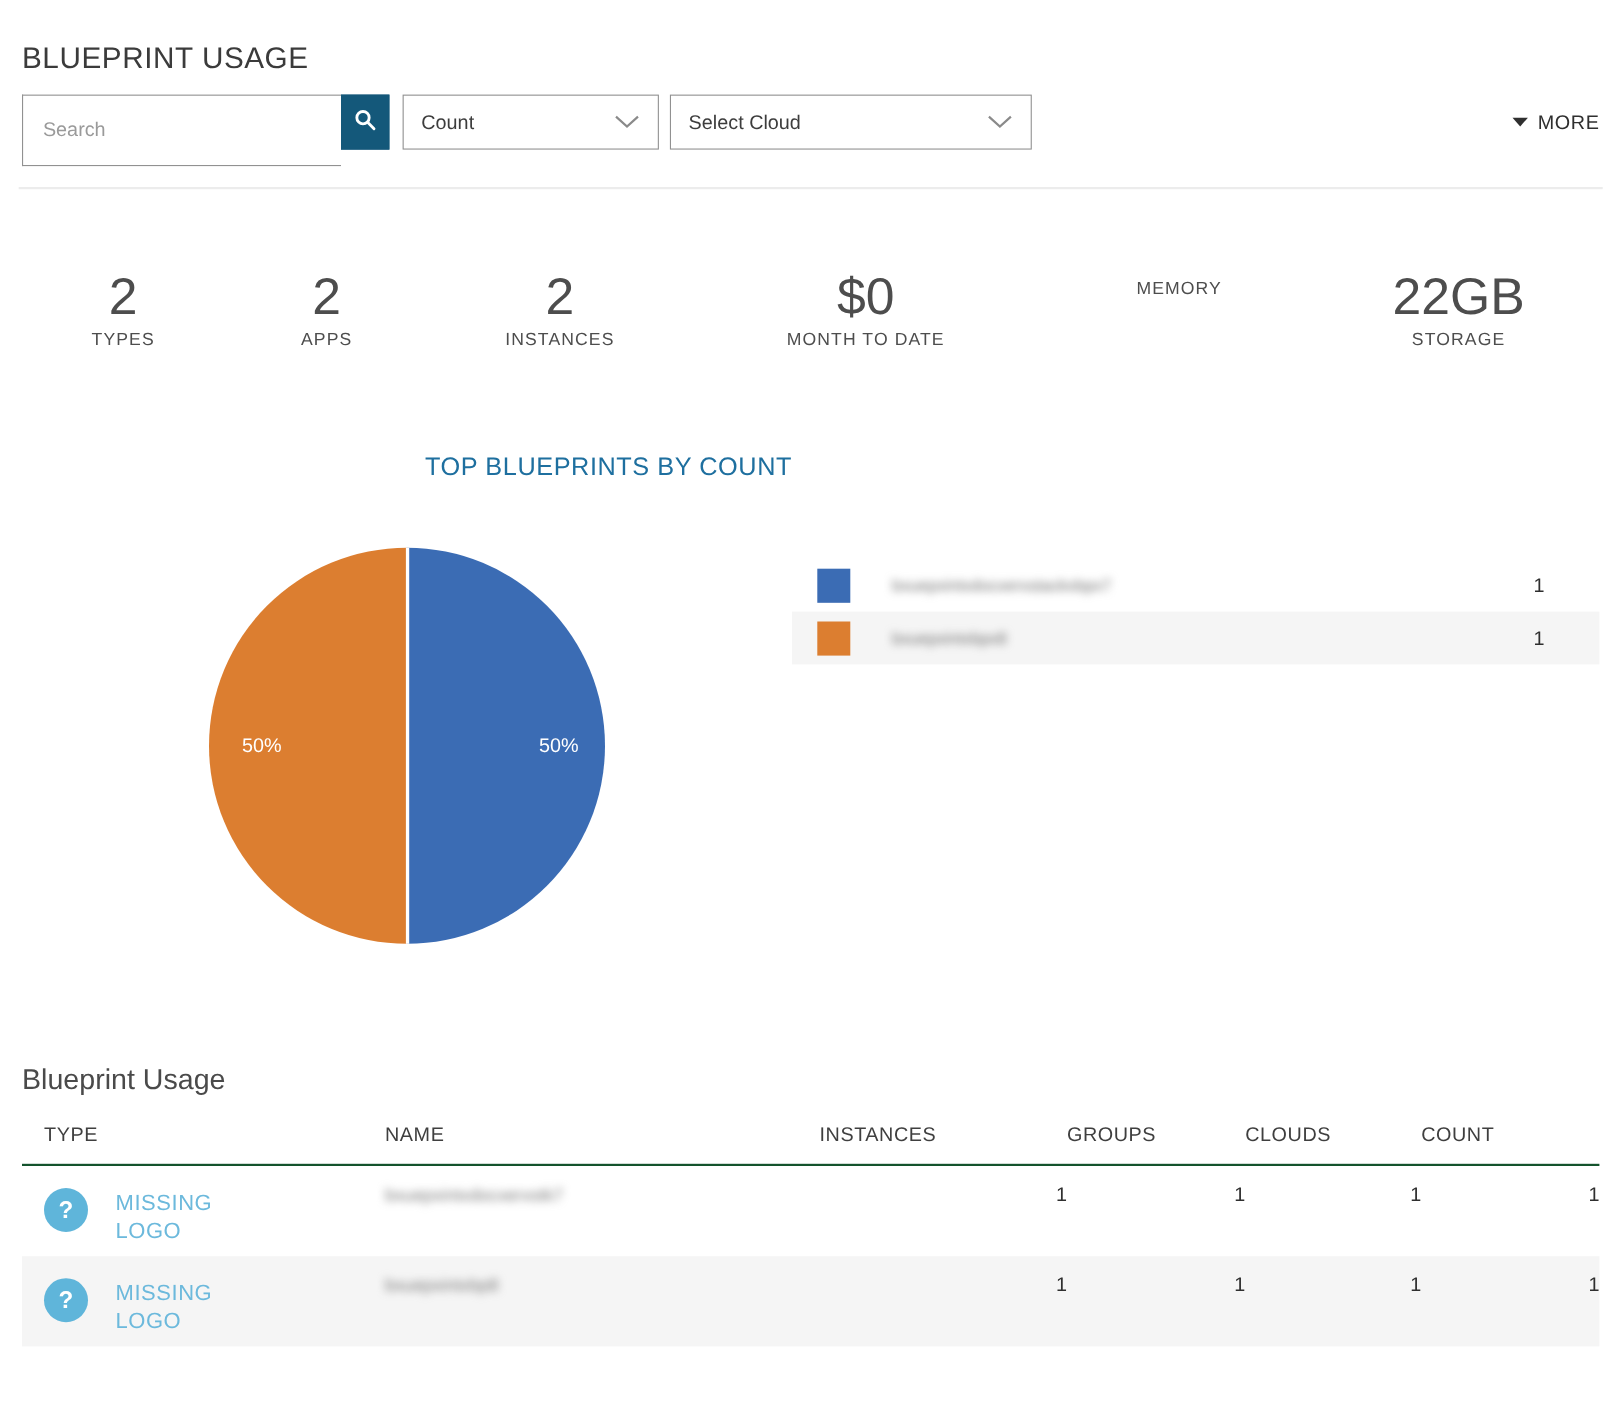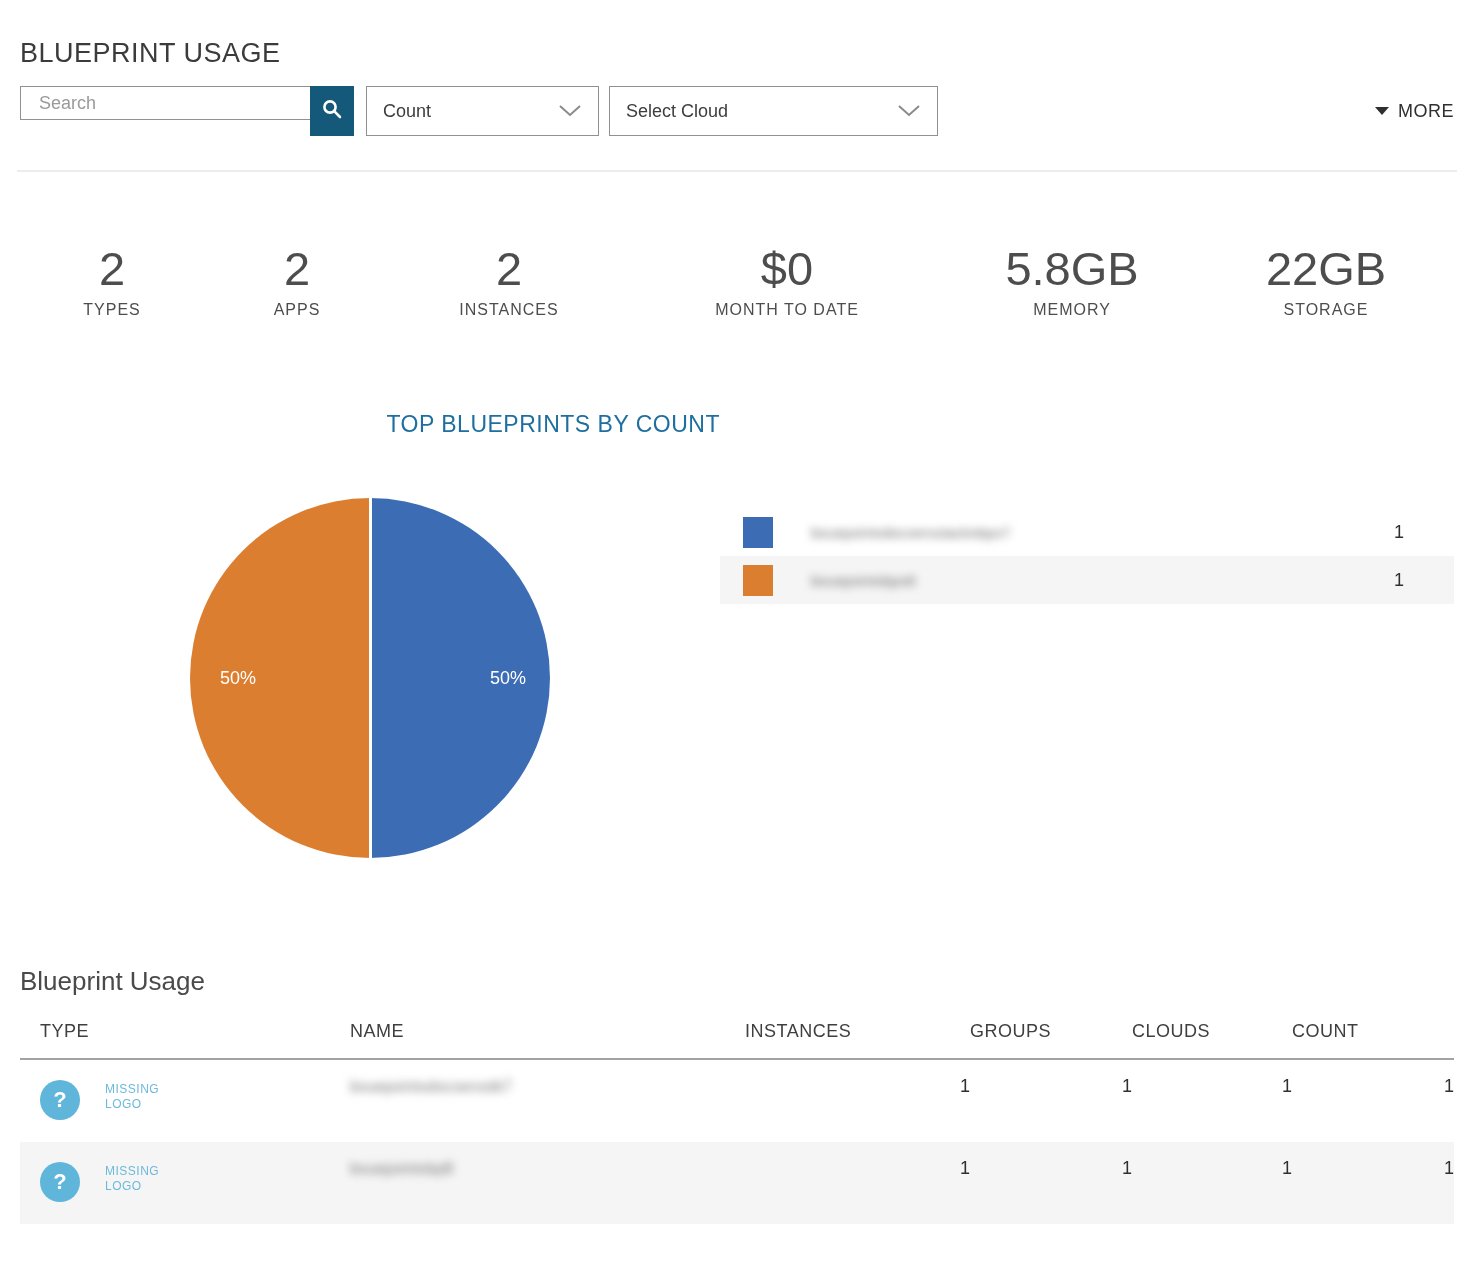--- a/index.html
+++ b/index.html
@@ -13,21 +13,21 @@
 
   
   .page-title {
     font-size:27px; font-weight:500; color:#3b3b3b; letter-spacing:.5px;
   }
 
   
   .filter-bar { margin-top:17px; display:flex; align-items:center; height:50px; }
   .search-group { display:flex; height:50px; }
   .search-input {
-    width:290px; height:34px; border:1px solid #919191; border-right:none;
+    width:290px; height:65px; border:1px solid #919191; border-right:none;
     font-family:inherit; font-size:18px; color:#3d3d3d; padding:0 14px 0 18px; outline:none;
   }
   .search-input::placeholder { color:#9a9a9a; }
   .search-btn {
     width:44px; height:50px; background:#14587a; border:1px solid #14587a;
     display:flex; align-items:center; justify-content:center; cursor:pointer;
   }
   .selectbox {
     height:50px; border:1px solid #919191; background:#fff;
     display:flex; align-items:center; justify-content:space-between;
@@ -84,39 +84,39 @@
   .blurred { filter:blur(4px); user-select:none; }
 
   
   .table-section { margin-top:108px; }
   .table-title { font-size:26px; font-weight:400; color:#4a4a4a; }
   .tbl { margin-top:24px; }
   .tbl-header, .tbl-row {
     display:grid;
     grid-template-columns:330px 1fr 230px 162px 160px 162px;
   }
-  .tbl-header { padding-bottom:16px; border-bottom:2px solid #a3a3a3; }
+  .tbl-header { padding-bottom:16px; border-bottom:2px solid #14532d; }
   .th {
     font-size:18px; color:#3f3f3f; letter-spacing:.5px; font-weight:400;
   }
   .th.c-type { padding-left:20px; }
   .th.c-inst { text-align:left; padding-left:5px; }
   .th.c-groups, .th.c-clouds, .th.c-count { }
   .tbl-row { height:82px; padding-top:16px; }
   .tbl-row.alt { background:#f5f5f5; }
   .td { font-size:18px; color:#2f2f2f; }
   .td.num { text-align:right; }
   .type-cell { padding-left:20px; display:flex; align-items:flex-start; gap:25px; margin-top:4px; }
   .logo-circle {
     width:40px; height:40px; border-radius:50%; background:#5fb5da; flex:none;
     display:flex; align-items:center; justify-content:center;
     color:#ffffff; font-size:22px; font-weight:700;
   }
   .logo-text {
-    color:#6cb9dc; font-size:12px; letter-spacing:.5px; width:90px; line-height:1.25;
+    color:#6cb9dc; font-size:20px; letter-spacing:.5px; width:90px; line-height:1.25;
     margin-top:2px;
   }
   .name-cell .blurred { font-size:16px; color:#7a7a7a; display:inline-block; margin-top:2px; }
 </style>
 </head>
 <body>
 
 <div class="page">
 
   <div class="page-title">BLUEPRINT USAGE</div>
@@ -172,21 +172,20 @@
     </div>
     <div class="stat s2">
       <div class="stat-value">2</div>
       <div class="stat-label">INSTANCES</div>
     </div>
     <div class="stat s3">
       <div class="stat-value">$0</div>
       <div class="stat-label">MONTH TO DATE</div>
     </div>
     <div class="stat s4">
-      <div class="stat-value">5.8GB</div>
       <div class="stat-label">MEMORY</div>
     </div>
     <div class="stat s5">
       <div class="stat-value">22GB</div>
       <div class="stat-label">STORAGE</div>
     </div>
   </div>
 
   <div class="chart-section">
     <div class="chart-left">

